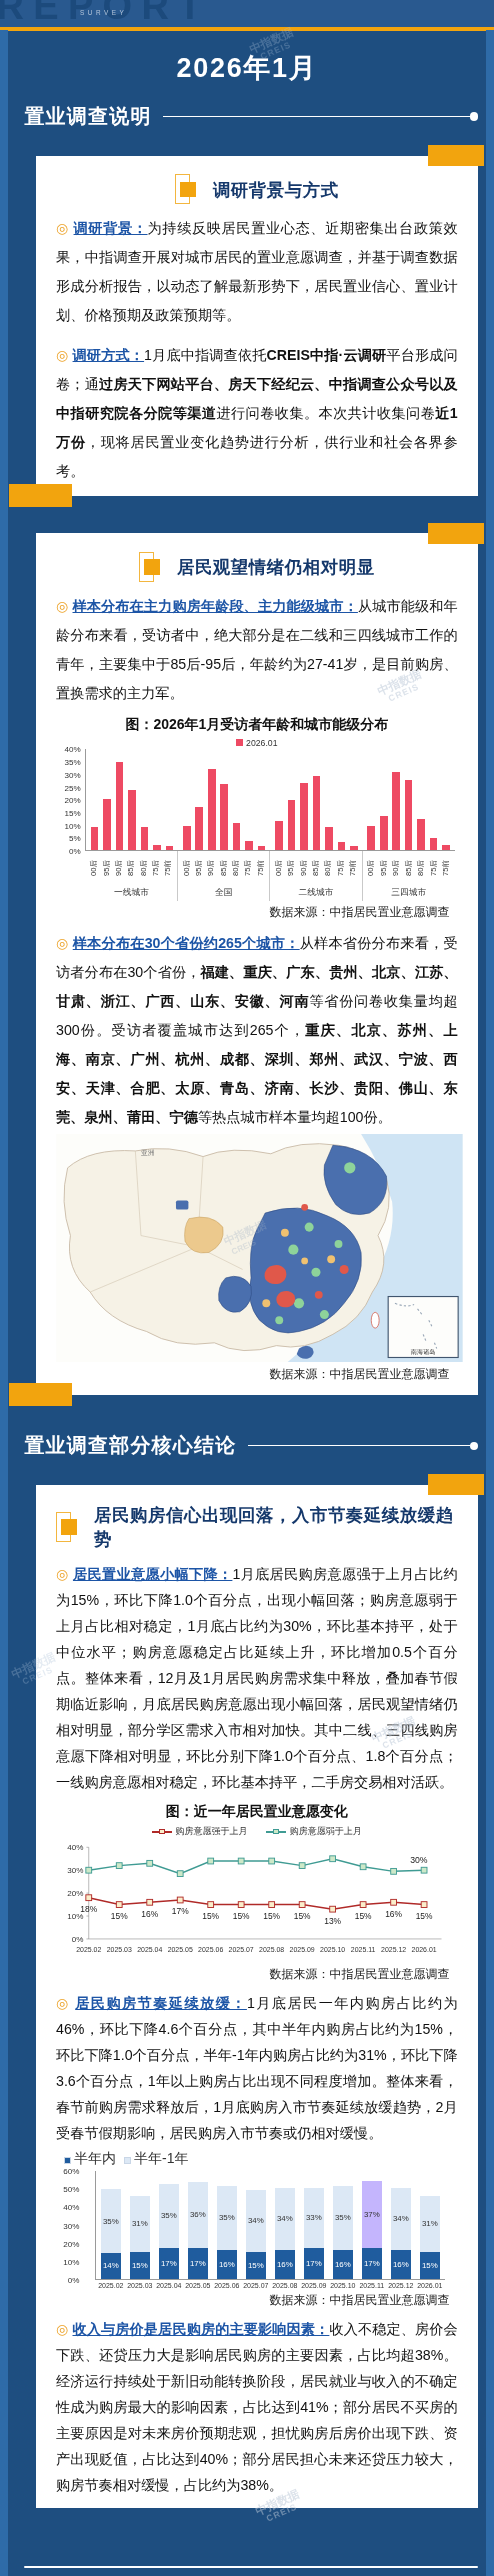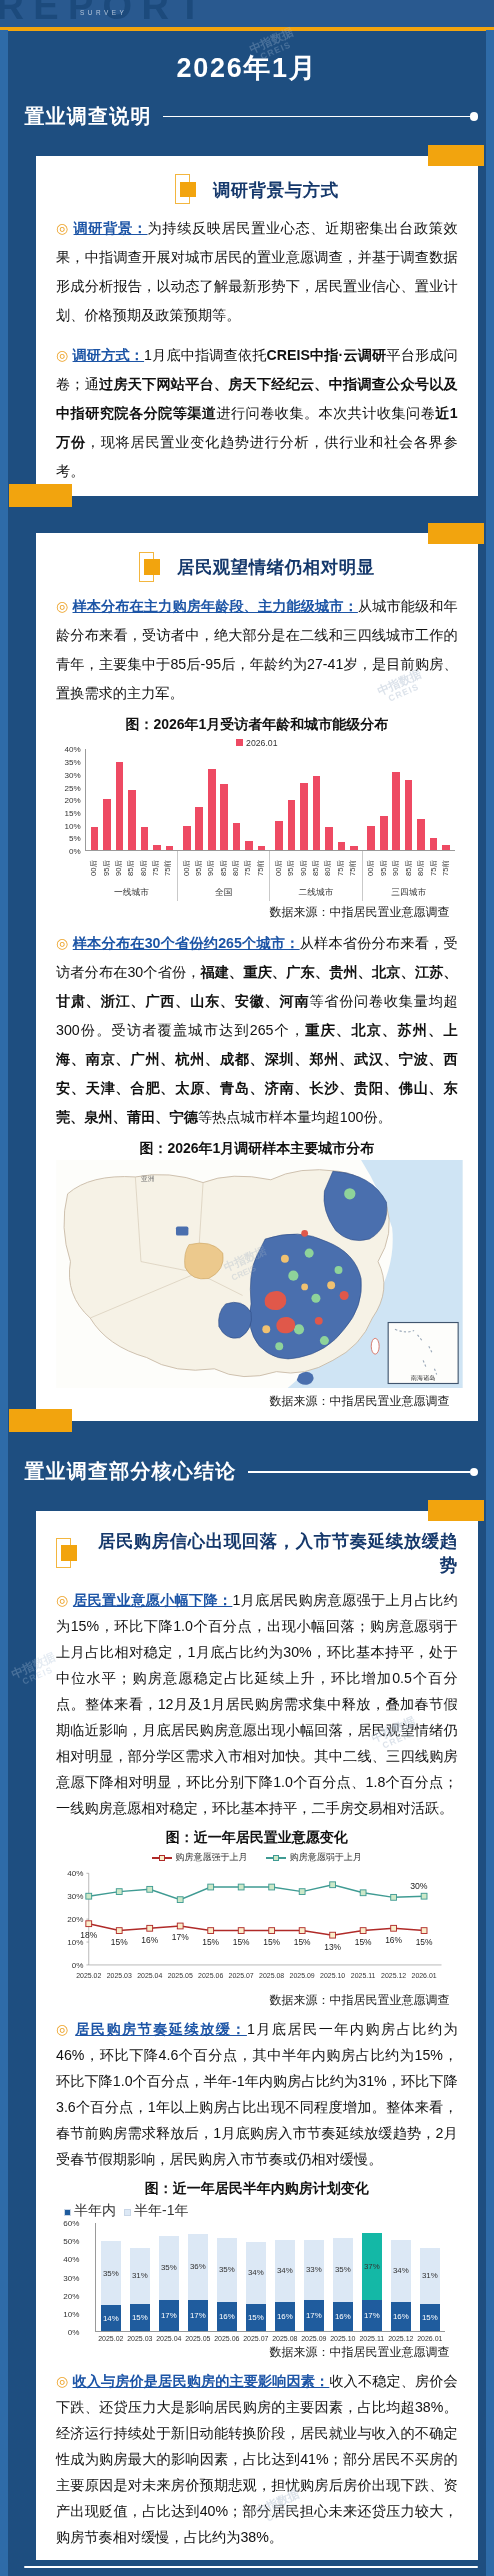--- a/index.html
+++ b/index.html
@@ -28,21 +28,21 @@
   .sechead { display:flex; align-items:center; margin:8.1px 16.3px 25.6px 24.4px; }
   .sechead .tt { color:#fff; font-size:20px; font-weight:bold; letter-spacing:1.2px; white-space:nowrap; }
   .sechead .ln { flex:1; height:1.7px; background:#fff; margin-left:11.6px; }
   .sechead .dot { width:8.1px; height:8.1px; border-radius:50%; background:#fff; margin-left:-0.6px; }
 
   
   .card { position:relative; margin:0 16.3px 37px 36px; background:#fff; padding:15px 20px 10.5px; z-index:1; }
   .deco-tr { position:absolute; top:-10.5px; right:-5.8px; width:56px; height:21px; background:#f2a40e; z-index:3; }
   .deco-bl { position:absolute; bottom:-10.5px; left:-27px; width:63px; height:23px; background:#f2a40e; z-index:0; }
 
-  .chead { display:flex; align-items:center; justify-content:center; gap:17px; margin:3.5px 0 9.3px;text-align:right; }
+  .chead { display:flex; align-items:center; justify-content:center; gap:17px; margin:3.5px 0 9.3px; }
   .chead .sq { position:relative; width:21px; height:31px; flex:0 0 auto; }
   .chead .sq .o { position:absolute; left:0; top:0; width:15px; height:30px; border:1.2px solid #f3b63f; }
   .chead .sq .f { position:absolute; right:0; top:7.6px; width:15.7px; height:15.7px; background:#f2a40e; }
   .chead h3 { font-size:17.4px; color:#15386b; font-weight:bold; letter-spacing:0.6px; }
 
   .para { font-size:14.2px; color:#111; text-align:justify; }
   .lh50 { line-height:29px; margin-top:4.7px; }
   .lh46 { line-height:26px; margin-top:3.5px; }
   .seg-b { font-weight:bold; }
   .seg-blue { color:#1d55a6; font-weight:bold;text-decoration:underline; }
@@ -330,21 +330,20 @@
                 <div class="gb-gname">三四城市</div>
               </div>
             </div>
           </div>
         </div>
       </div>
     <div class="source">数据来源：中指居民置业意愿调查</div>
 
     <p class="para lh50" style="margin-top:8.1px"><span class="seg-gold">◎ </span><span class="seg-blue">样本分布在30个省份约265个城市：</span><span>从样本省份分布来看，受访者分布在30个省份，</span><span class="seg-b">福建、重庆、广东、贵州、北京、江苏、甘肃、浙江、广西、山东、安徽、河南</span><span>等省份问卷收集量均超300份。受访者覆盖城市达到265个，</span><span class="seg-b">重庆、北京、苏州、上海、南京、广州、杭州、成都、深圳、郑州、武汉、宁波、西安、天津、合肥、太原、青岛、济南、长沙、贵阳、佛山、东莞、泉州、莆田、宁德</span><span>等热点城市样本量均超100份。</span></p>
 
-    <div class="ctitle">图：2026年1月调研样本主要城市分布</div>
     <div class="map-wrap">
       <svg width="407" height="228" viewBox="0 0 720 404">
         <rect x="0" y="0" width="720" height="404" fill="#fdfdfa"></rect>
         <path d="M540,0 H720 V404 H410 Q480,345 525,300 Q605,215 595,120 Q575,55 540,0 Z" fill="#cfe4f4"></path>
         <path d="M20,60 Q60,25 140,30 Q200,18 260,40 Q310,20 380,35 Q430,10 500,20 Q560,30 585,80 Q600,130 570,180 Q595,230 560,280 Q540,330 490,355 Q440,385 390,375 Q330,395 280,370 Q210,380 160,350 Q90,330 60,280 Q15,240 25,180 Q5,120 20,60 Z" fill="#f6f2e6" stroke="#c6b7a2" stroke-width="1.5"></path>
         <path d="M140,30 L150,180 M260,40 L250,200 M60,280 L250,200 M250,200 L330,240 M150,180 L250,200" fill="none" stroke="#cfc2ad" stroke-width="1"></path>
         <text x="150" y="38" font-size="12" fill="#777">亚洲</text>
         <path d="M490,20 Q560,25 585,75 Q590,120 555,140 Q520,150 495,125 Q470,90 475,55 Z" fill="#4a6fae" stroke="#2c4a80" stroke-width="1"></path>
         <path d="M370,140 Q430,120 480,145 Q530,165 540,210 Q545,260 510,300 Q480,340 430,350 Q390,360 360,330 Q335,300 345,255 Q340,200 355,170 Z" fill="#4a6fae" stroke="#2c4a80" stroke-width="1"></path>
         <path d="M300,255 Q330,245 345,270 Q350,300 325,315 Q300,320 288,295 Q285,270 300,255 Z" fill="#4a6fae" stroke="#2c4a80" stroke-width="1"></path>
@@ -465,21 +464,20 @@
             <rect x="517.909090909091" y="44.575" width="10" height="10" fill="#cde8c8" stroke="#3f9b93" stroke-width="1.6"></rect>
             <rect x="570.4545454545455" y="52.474999999999994" width="10" height="10" fill="#cde8c8" stroke="#3f9b93" stroke-width="1.6"></rect>
             <rect x="623" y="50.5" width="10" height="10" fill="#cde8c8" stroke="#3f9b93" stroke-width="1.6"></rect>
             <text x="634" y="42.5" text-anchor="end" font-size="15" fill="#222">30%</text>
           </svg></div>
       </div>
     <div class="source">数据来源：中指居民置业意愿调查</div>
 
     <p class="para lh46" style="margin-top:7px"><span class="seg-gold">◎ </span><span class="seg-blue">居民购房节奏延续放缓：</span><span>1月底居民一年内购房占比约为46%，环比下降4.6个百分点，其中半年内购房占比约为15%，环比下降1.0个百分点，半年-1年内购房占比约为31%，环比下降3.6个百分点，1年以上购房占比出现不同程度增加。整体来看，春节前购房需求释放后，1月底购房入市节奏延续放缓趋势，2月受春节假期影响，居民购房入市节奏或仍相对缓慢。</span></p>
 
-    <div class="ctitle">图：近一年居民半年内购房计划变化</div>
     <div>
         <div class="st-legend"><span class="sw" style="background:#1f5c9e;border:0.6px solid #c9d6e6"></span>半年内<span class="sw" style="background:#dce8f5;border:0.6px solid #c9d6e6"></span>半年-1年</div>
         <div class="st">
           <div class="st-y">
             <span style="bottom:-5.2px">0%</span>
             <span style="bottom:13px">10%</span>
             <span style="bottom:31px">20%</span>
             <span style="bottom:49px">30%</span>
             <span style="bottom:68px">40%</span>
             <span style="bottom:86px">50%</span>
@@ -536,21 +534,21 @@
                 </div>
               </div>
               <div class="st-col">
                 <div class="st-stack">
                   <div class="st-seg" style="height:64px;background:#dce8f5;color:#333333">35%</div>
                   <div class="st-seg" style="height:29px;background:#1f5c9e;color:#ffffff">16%</div>
                 </div>
               </div>
               <div class="st-col">
                 <div class="st-stack">
-                  <div class="st-seg" style="height:67px;background:#14b8a6;color:#333333">37%</div>
+                  <div class="st-seg" style="height:67px;background:#c4b5fd;color:#333333">37%</div>
                   <div class="st-seg" style="height:31px;background:#1f5c9e;color:#ffffff">17%</div>
                 </div>
               </div>
               <div class="st-col">
                 <div class="st-stack">
                   <div class="st-seg" style="height:62px;background:#dce8f5;color:#333333">34%</div>
                   <div class="st-seg" style="height:29px;background:#1f5c9e;color:#ffffff">16%</div>
                 </div>
               </div>
               <div class="st-col">

